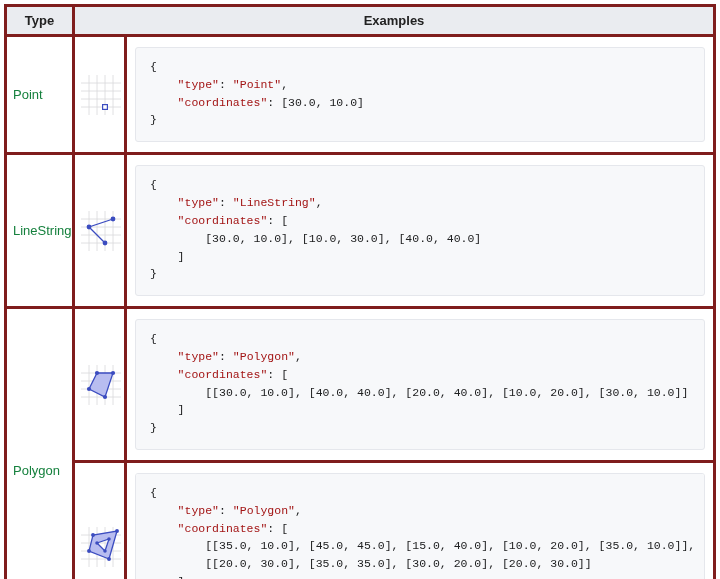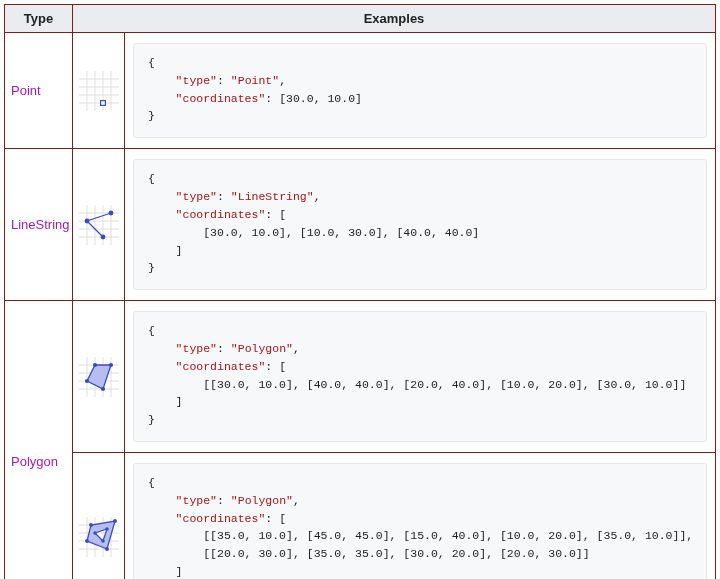--- a/index.html
+++ b/index.html
@@ -10,41 +10,41 @@
     font-size: 13px;
     background: #fff;
     color: #222;
   }
   table.geom {
     border-collapse: collapse;
     width: 712px;
     table-layout: fixed;
   }
   table.geom th, table.geom td {
-    border: 1px solid #7f1d1d;
+    border: 3px solid #7f1d1d;
     vertical-align: middle;
   }
   table.geom th {
     background: #eaecf0;
     font-weight: bold;
     text-align: center;
     padding: 6px 8px;
     font-size: 13px;
   }
   table.geom td {
     background: #fff;
   }
   td.type-cell {
     width: 68px;
     padding: 4px 6px;
     text-align: left;
     vertical-align: middle;
     color: #0645ad;
   }
-  td.type-cell span { color: #a21caf; }
+  td.type-cell span { color: #15803d; }
   td.icon-cell {
     width: 52px;
     padding: 6px;
     text-align: center;
     vertical-align: middle;
   }
   td.example-cell {
     padding: 10px 8px;
     vertical-align: middle;
   }

